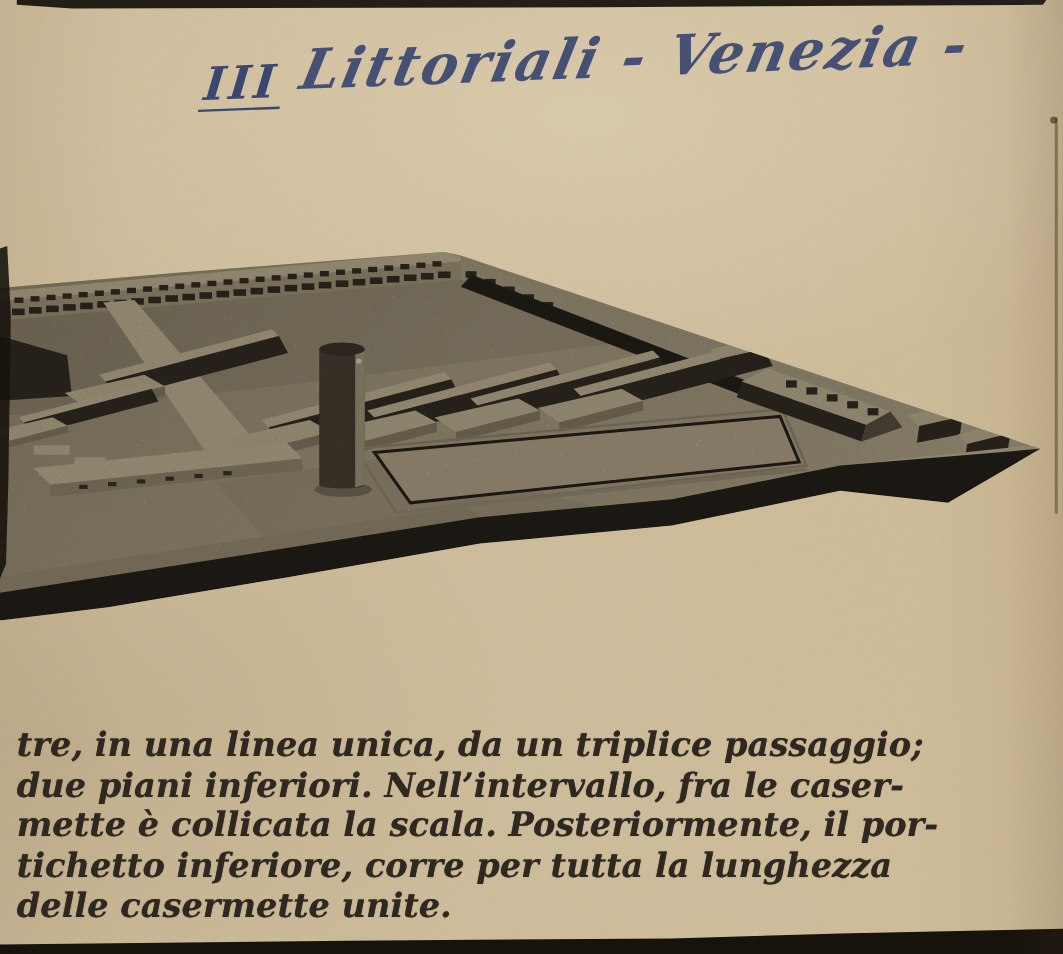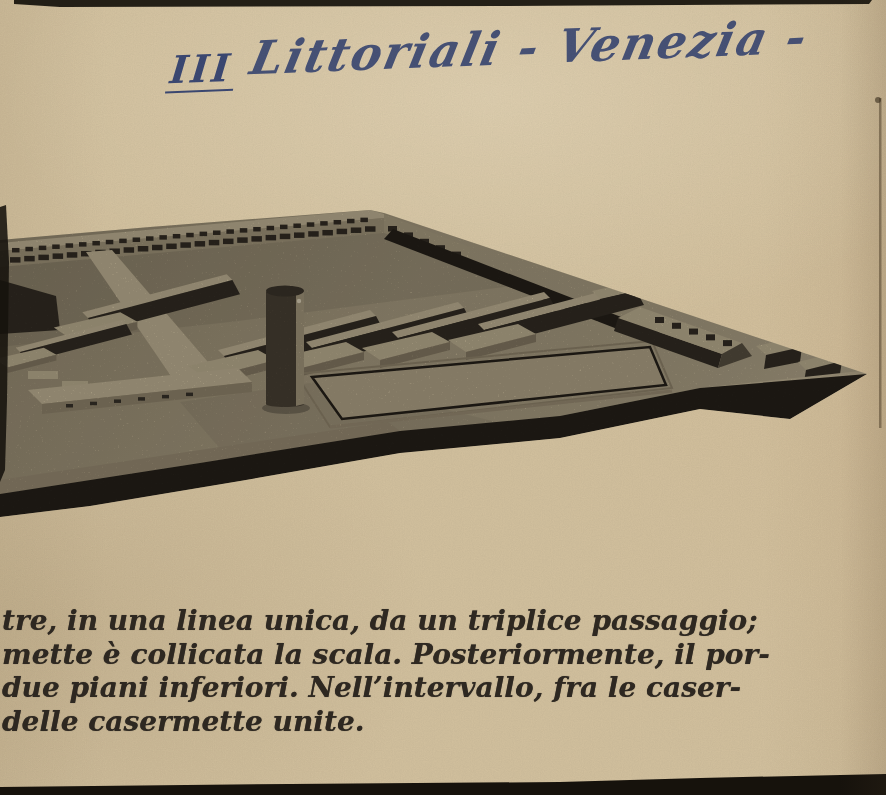--- a/index.html
+++ b/index.html
@@ -35,21 +35,21 @@
     letter-spacing:2px;
     opacity:.92;
   }
   .photo-svg{position:absolute;left:0;top:0;width:886px;height:795px;}
   .caption{
     position:absolute;left:2px;top:604px;width:724px;
     font:italic 600 28px/33.5px "DejaVu Serif", serif;
     color:var(--text,#2e2821);
     text-shadow:0 0 .7px rgba(46,40,33,.75);
   }
-  .caption .line{text-align:justify;text-align-last:justify;white-space:nowrap;}
+  .caption .line{text-align:justify;text-align-last:justify;white-space:nowrap;margin-left:12px;}
   .caption .line.last{text-align:left;text-align-last:left;}
 </style>
 </head>
 <body>
 
 <div class="page">
 
   <div class="handwriting">
     <span class="numeral">III</span><span class="script">Littoriali - Venezia -</span>
   </div>
@@ -241,18 +241,19 @@
     <path d="M14,0 L872,0 L869,4 L500,6 L60,7 L14,4 Z" fill="var(--edge_black)" opacity="0.93"></path>
     <path d="M0,207 L6,205 L9,262 L7,400 L5,470 L0,482 Z" fill="var(--edge_black)" opacity="0.88"></path>
     <path d="M0,787 L290,784 L560,782 L700,778 L886,774 L886,795 L0,795 Z" fill="var(--edge_black)"></path>
     <rect x="879" y="98" width="2.5" height="330" fill="rgba(70,55,35,0.5)"></rect>
     <circle cx="878" cy="100" r="3" fill="rgba(50,40,25,0.6)"></circle>
     <rect x="840" y="0" width="46" height="795" fill="url(#edgeShade)" opacity="0.5"></rect>
   </svg>
 
   <div class="caption">
     <div class="line">tre, in una linea unica, da un triplice passaggio;</div>
+    <div class="line">due piani inferiori. Nell’intervallo, fra le caser-</div>
     <div class="line">mette è collicata la scala. Posteriormente, il por-</div>
-    <div class="line">due piani inferiori. Nell’intervallo, fra le caser-</div>
+    <div class="line">tichetto inferiore, corre per tutta la lunghezza</div>
     <div class="line last">delle casermette unite.</div>
   </div>
 
 </div>
 
 </body></html>

